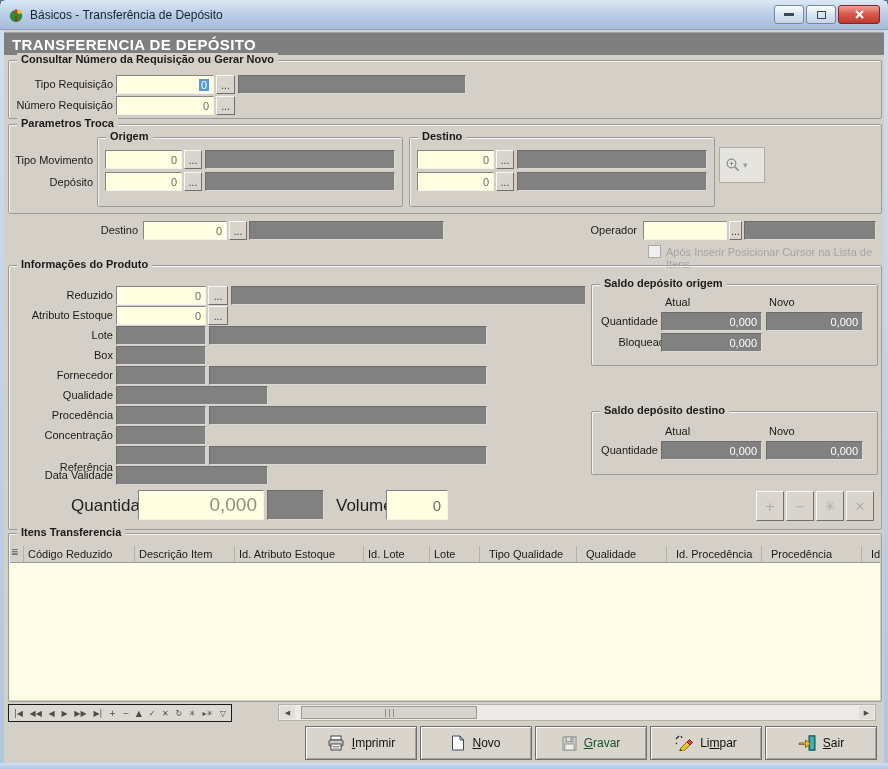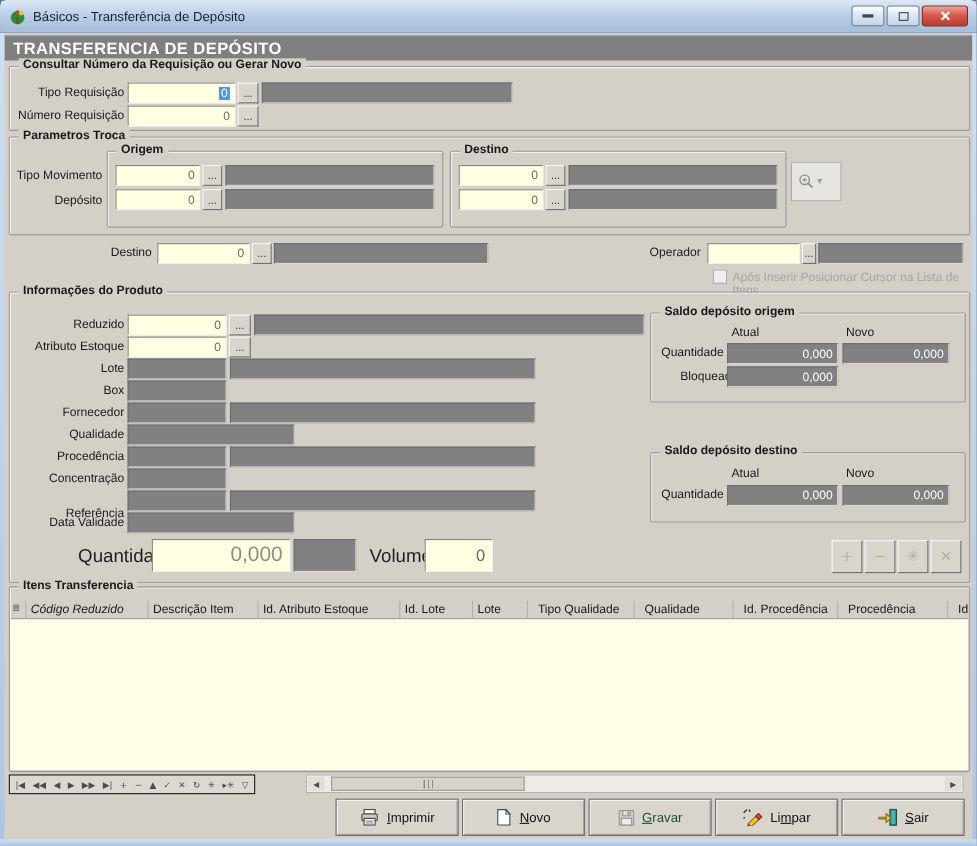--- a/index.html
+++ b/index.html
@@ -240,21 +240,21 @@
     <div class="tbtn" style="left:747px;top:225px;">+</div>
     <div class="tbtn" style="left:777px;top:225px;">−</div>
     <div class="tbtn" style="left:807px;top:225px;">✳</div>
     <div class="tbtn" style="left:837px;top:225px;">✕</div>
   </div>
 
   <div class="group" style="left:8px;top:533px;width:872px;height:167px;">
     <span class="gtitle">Itens Transferencia</span>
     <div class="ghead" style="left:1px;top:12px;width:870px;height:17px;">
       <div class="ghc" style="width:14px;padding:1px 1px;font-size:9px;color:#555;">≣</div>
-      <div class="ghc" style="width:111px;font-style:italic;">Código Reduzido</div>
+      <div class="ghc" style="width:111px;">Código Reduzido</div>
       <div class="ghc" style="width:100px;">Descrição Item</div>
       <div class="ghc" style="width:129px;">Id. Atributo Estoque</div>
       <div class="ghc" style="width:66px;">Id. Lote</div>
       <div class="ghc" style="width:50px;">Lote</div>
       <div class="ghc" style="width:97px;padding-left:9px;">Tipo Qualidade</div>
       <div class="ghc" style="width:90px;padding-left:9px;">Qualidade</div>
       <div class="ghc" style="width:95px;padding-left:9px;">Id. Procedência</div>
       <div class="ghc" style="width:100px;padding-left:9px;">Procedência</div>
       <div class="ghc" style="flex:1 1 auto;border-right:none;padding-left:9px;">Id. F</div>
     </div>

